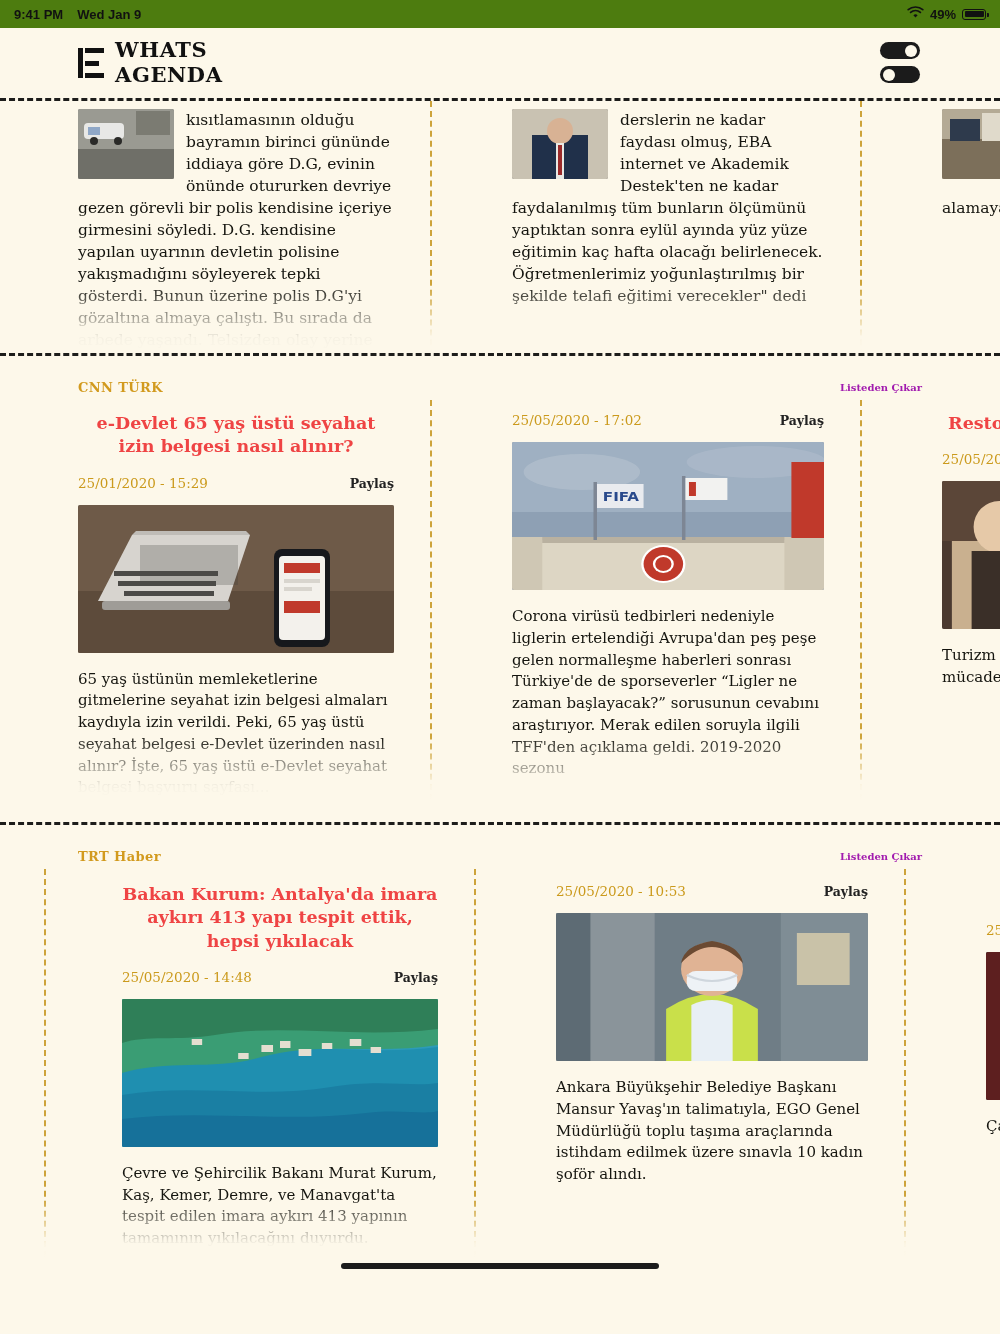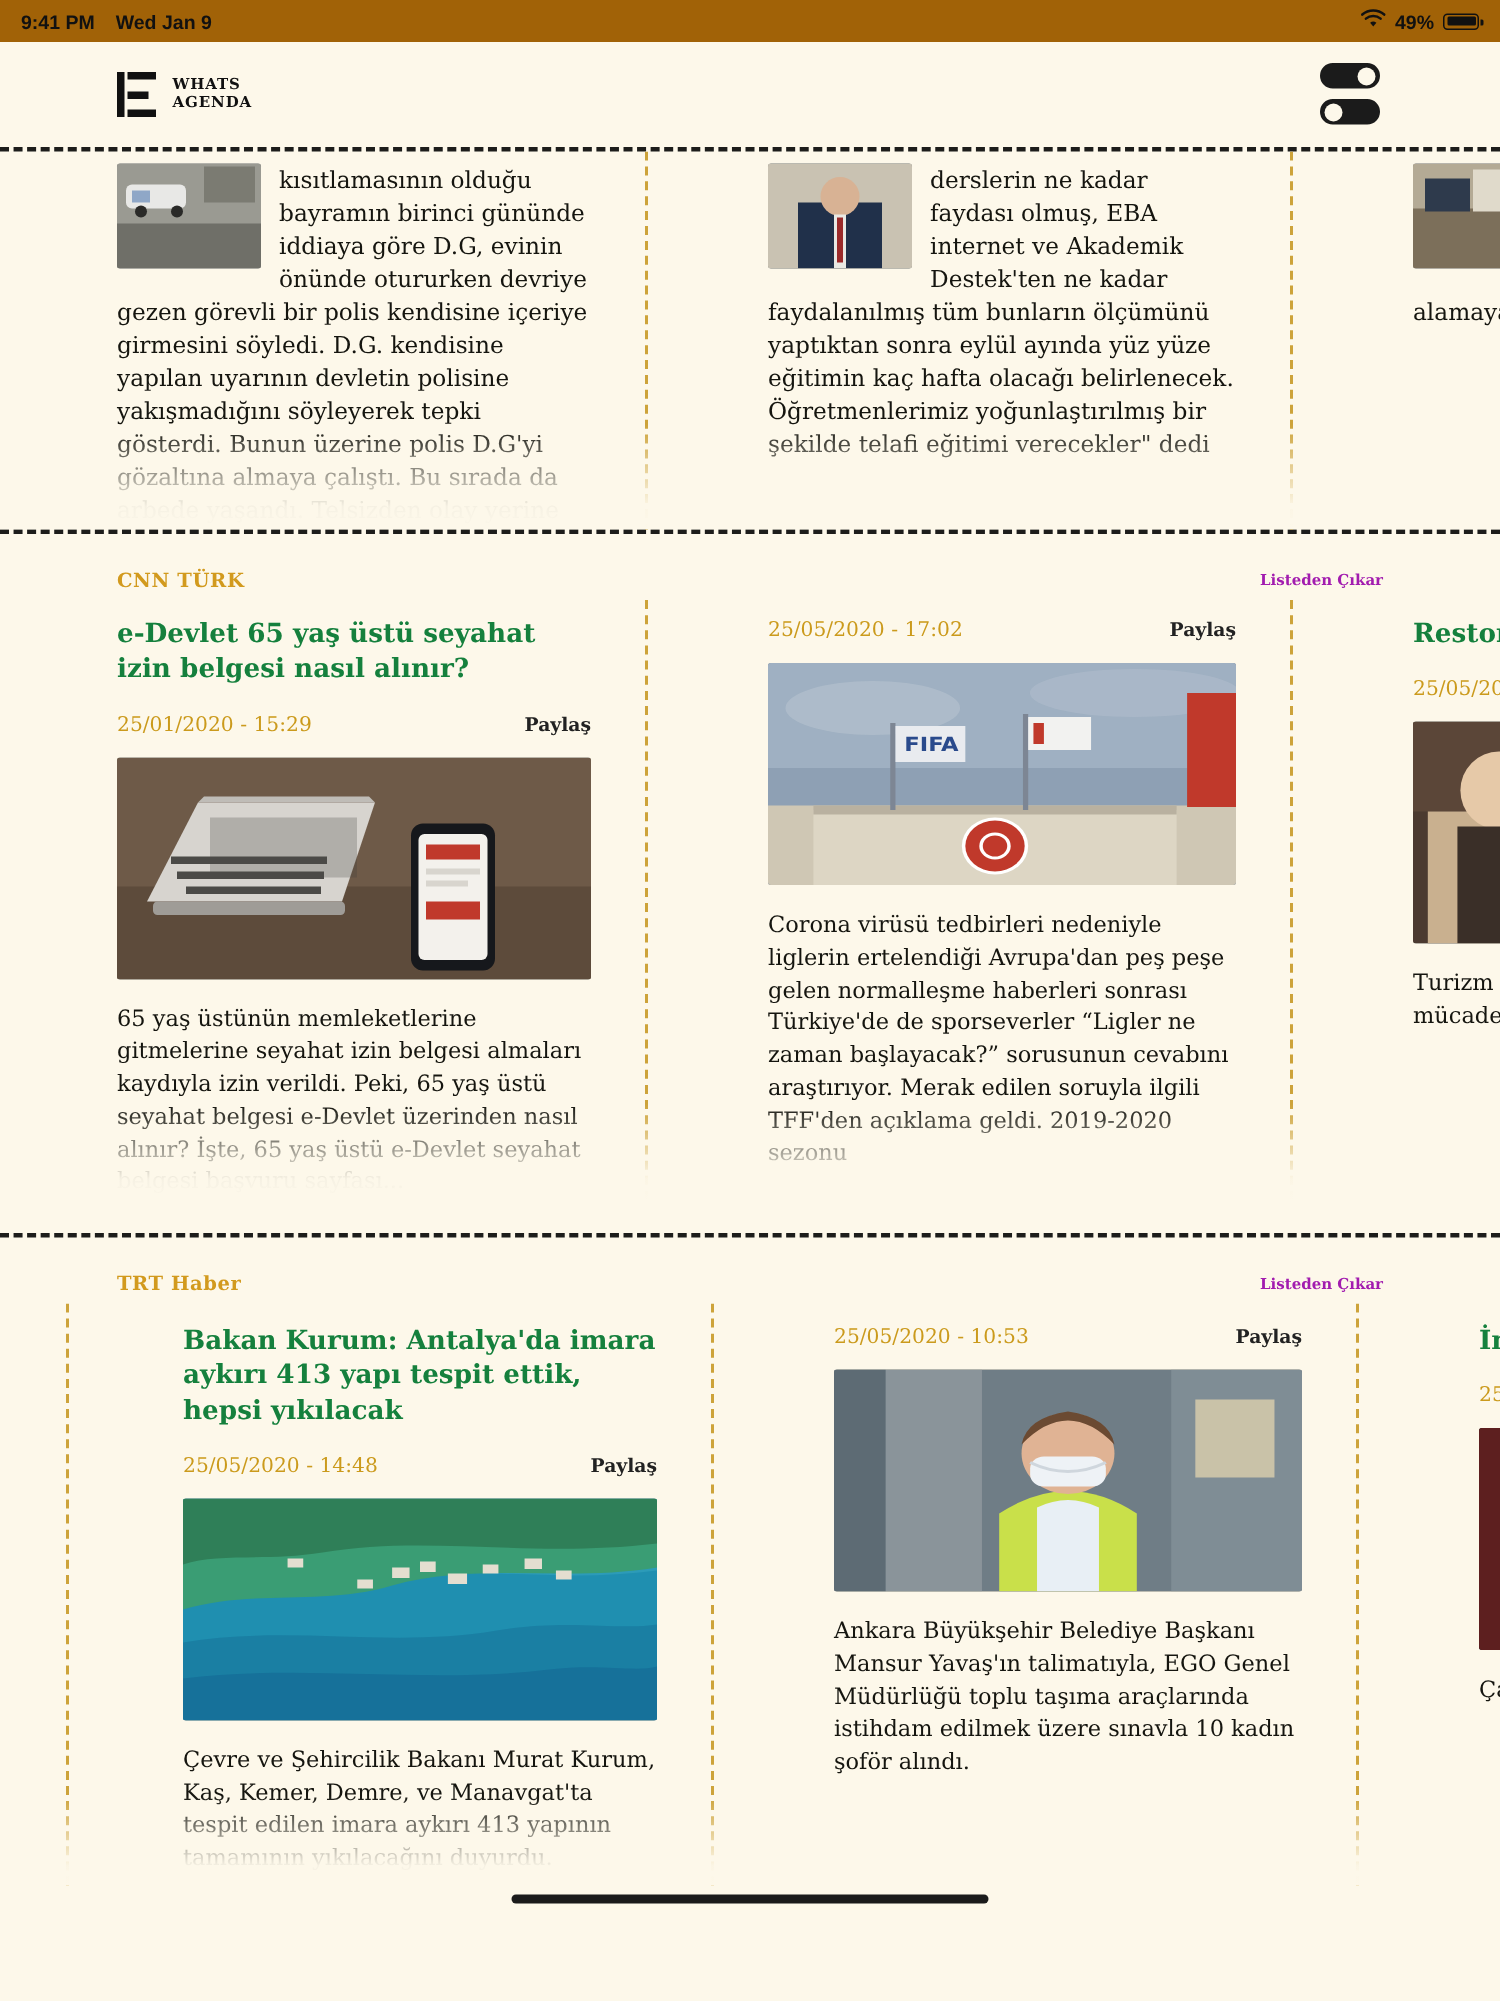--- a/index.html
+++ b/index.html
@@ -10,21 +10,21 @@
     overflow: hidden;
   }
 
   
   .statusbar {
     height: 28px;
     display: flex; align-items: center;
     padding: 0 14px;
     font-size: 13px; font-weight: bold;
     color: #111;
-    background: #a16207;
+    background: #4d7c0f;
   }
   .sb-left { display: flex; align-items: center; gap: 14px; }
   .sb-right { margin-left: auto; display: flex; align-items: center; gap: 6px; }
   .wifi-glyph { font-size: 13px; letter-spacing: -0.5px; }
   .batt {
     width: 24px; height: 11px;
     border: 1.5px solid #111; border-radius: 3px;
     position: relative; display: inline-block;
   }
   .batt::after {
@@ -47,21 +47,21 @@
   }
   .brand-mark .bar { position: absolute; background: #111; }
   .brand-mark .v { left: 0; top: 0; width: 5px; height: 30px; }
   .brand-mark .h1 { left: 7px; top: 0; width: 19px; height: 5px; }
   .brand-mark .h2 { left: 7px; top: 12.5px; width: 14px; height: 5px; }
   .brand-mark .h3 { left: 7px; top: 25px; width: 19px; height: 5px; }
   .brand-text { line-height: 1.18; }
   .brand-text span {
     display: block;
     font-family: "DejaVu Serif", serif;
-    font-weight: bold; font-size: 10px;
+    font-weight: bold; font-size: 21px;
     letter-spacing: 0.6px;
     color: #111;
   }
   .appbar-right { margin-left: auto; }
   .toggle-stack { width: 40px; height: 42px; position: relative; }
   .toggle-pill {
     position: absolute; left: 0; width: 40px; height: 17px;
     background: #1b1b1b; border-radius: 9px;
   }
   .toggle-pill.top { top: 0; }
@@ -116,22 +116,23 @@
     position: absolute;
     top: 0; bottom: 0;
     border-left: 2px dashed #cda33a;
   }
 
   .card-title {
     font-family: "DejaVu Serif", serif;
     font-weight: bold;
     font-size: 17.5px;
     line-height: 1.33;
-    color: #15803d;
+    color: #ef4444;
     margin-bottom: 16px;
+    text-align: center;
   }
   .meta {
     display: flex; align-items: baseline;
     font-family: "DejaVu Serif", serif;
     font-size: 13.5px;
     margin-bottom: 14px;
   }
   .meta .date { color: #cb9a1c; }
   .meta .share { margin-left: auto; color: #222; font-weight: bold; font-size: 12.5px; }
 

